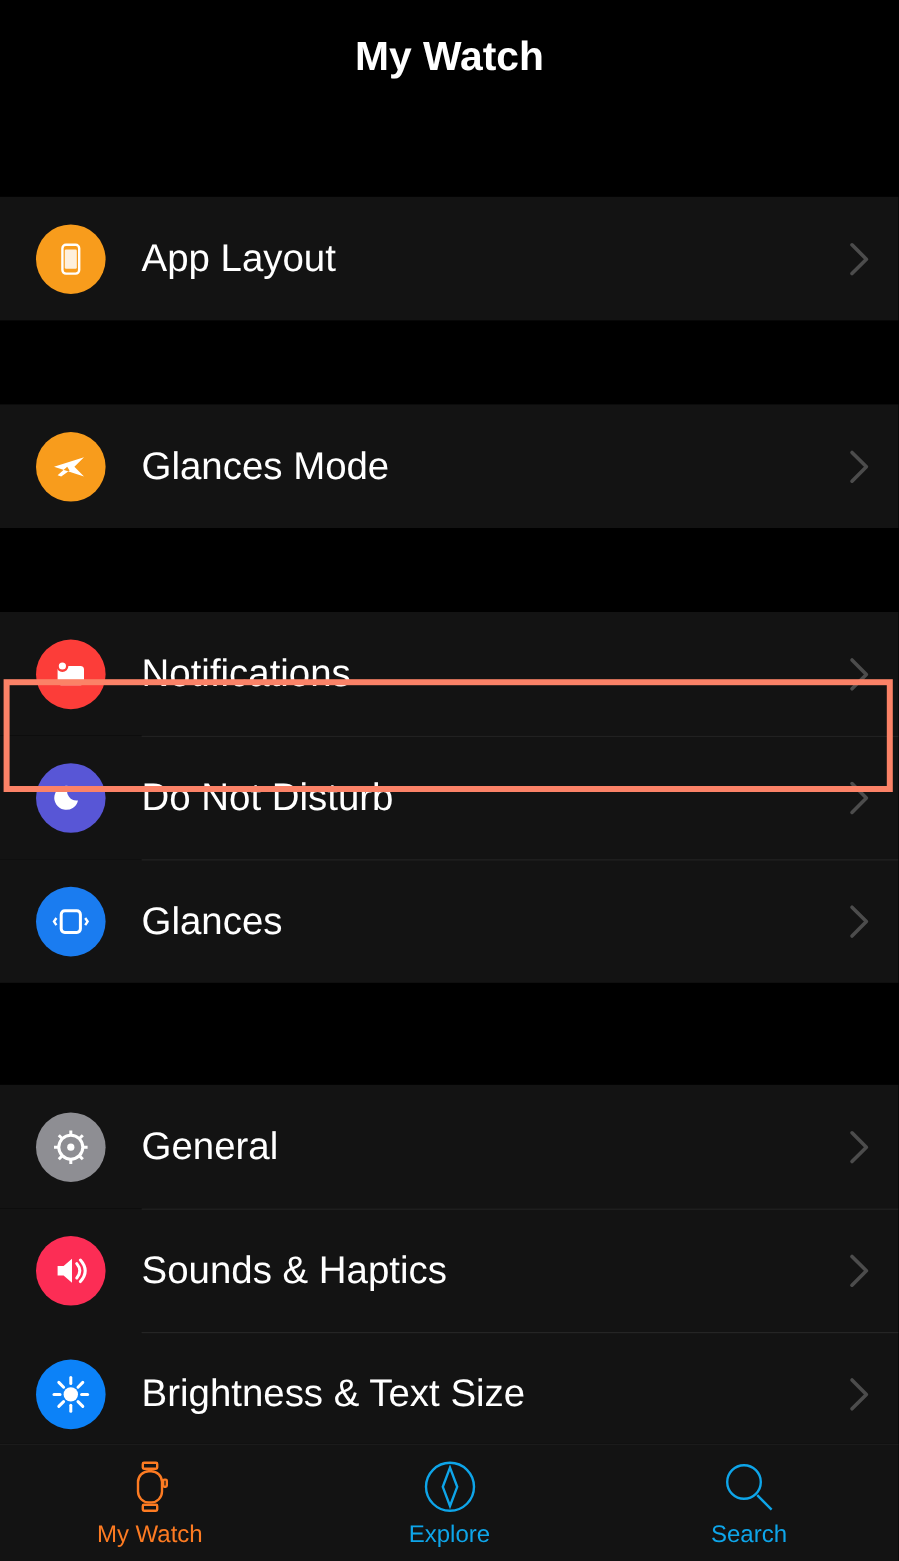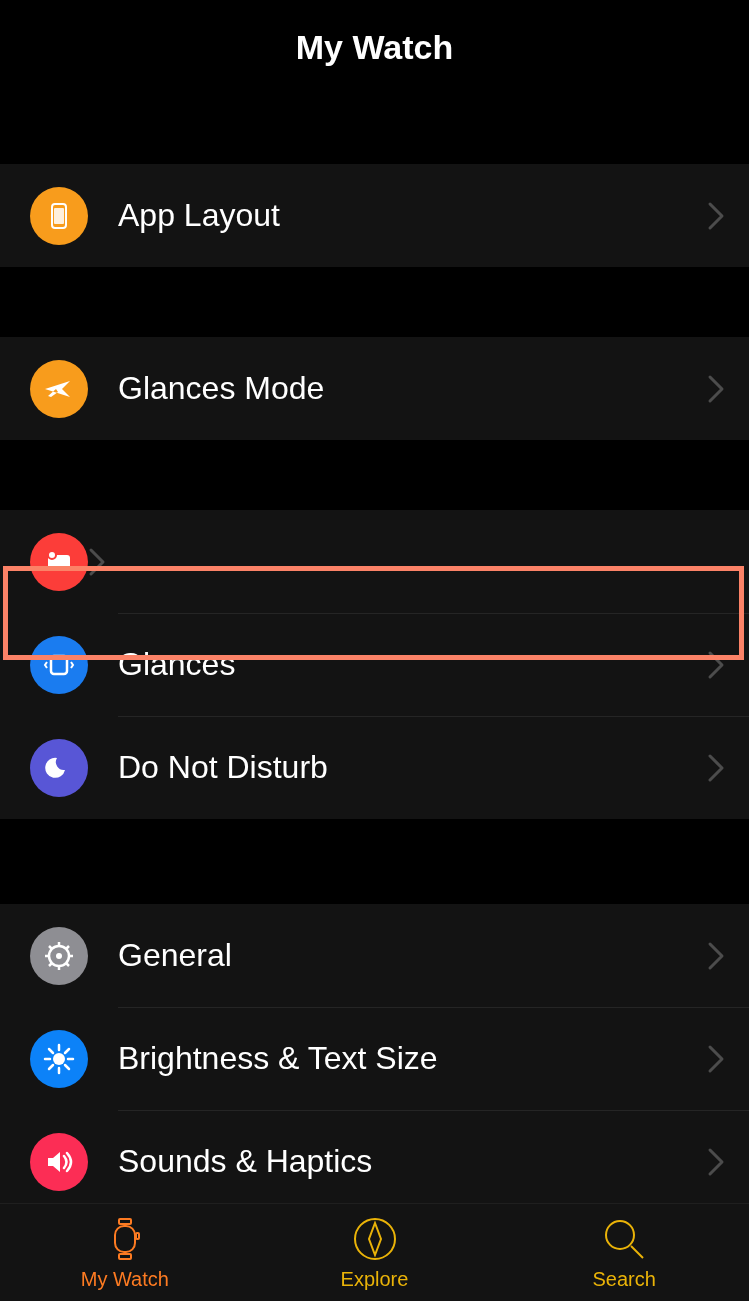--- a/index.html
+++ b/index.html
@@ -106,21 +106,21 @@
     border-top: 1px solid rgba(255,255,255,0.05);
     display: flex;
   }
   .tab {
     flex: 1;
     display: flex;
     flex-direction: column;
     align-items: center;
     justify-content: center;
     gap: 4px;
-    color: #eab308;
+    color: #0ea5e9;
   }
   .tab.active { color: #fd7b22; }
   .tab-label { font-size: 20px; }
   .tab svg { width: 50px; height: 50px; }
   .tab svg * { fill: none; stroke: currentColor; stroke-width: 2; }
   .partial-row {
     height: 40px;
     background: #131313;
     display:flex;
     align-items:center;
@@ -177,47 +177,48 @@
 
   <div class="section-gap"></div>
 
   <div class="cell" id="row-notifications">
     <div class="icon-circle ic-red">
       <svg width="34" height="34" viewBox="0 0 34 34">
           <rect x="6" y="10" width="22" height="16" rx="3" fill="#fff"></rect>
           <circle cx="10" cy="10" r="4" fill="#fff" stroke="#fc3d39" stroke-width="2"></circle>
         </svg>
     </div>
-    <div class="chevron">
-        <svg viewBox="0 0 18 30">
-          <path d="M3 3 L15 15 L3 27"></path>
-        </svg>
-      </div>
-  </div>
-  <div class="cell">
-    <div class="icon-circle ic-blue">
-      <svg width="34" height="34" viewBox="0 0 34 34">
-          <rect x="9" y="8" width="16" height="18" rx="3" fill="none" stroke="#fff" stroke-width="2.5"></rect>
-          <path d="M5 14 L3 17 L5 20 M29 14 L31 17 L29 20" stroke="#fff" stroke-width="2" fill="none"></path>
-        </svg>
-    </div>
-    <div class="cell-label">Glances</div>
+    <div class="cell-label">Notifications</div>
     <div class="chevron">
         <svg viewBox="0 0 18 30">
           <path d="M3 3 L15 15 L3 27"></path>
         </svg>
       </div>
   </div>
   <div class="cell">
     <div class="icon-circle ic-purple">
       <svg width="32" height="32" viewBox="0 0 32 32">
           <path d="M22 18 A10 10 0 1 1 14 6 A8 8 0 0 0 22 18 Z" fill="#fff"></path>
         </svg>
     </div>
     <div class="cell-label">Do Not Disturb</div>
+    <div class="chevron">
+        <svg viewBox="0 0 18 30">
+          <path d="M3 3 L15 15 L3 27"></path>
+        </svg>
+      </div>
+  </div>
+  <div class="cell">
+    <div class="icon-circle ic-blue">
+      <svg width="34" height="34" viewBox="0 0 34 34">
+          <rect x="9" y="8" width="16" height="18" rx="3" fill="none" stroke="#fff" stroke-width="2.5"></rect>
+          <path d="M5 14 L3 17 L5 20 M29 14 L31 17 L29 20" stroke="#fff" stroke-width="2" fill="none"></path>
+        </svg>
+    </div>
+    <div class="cell-label">Glances</div>
     <div class="chevron">
         <svg viewBox="0 0 18 30">
           <path d="M3 3 L15 15 L3 27"></path>
         </svg>
       </div>
   </div>
 
   <div class="section-gap big"></div>
 
   <div class="cell">
@@ -238,20 +239,34 @@
         </svg>
     </div>
     <div class="cell-label">General</div>
     <div class="chevron">
         <svg viewBox="0 0 18 30">
           <path d="M3 3 L15 15 L3 27"></path>
         </svg>
       </div>
   </div>
   <div class="cell">
+    <div class="icon-circle ic-pink">
+      <svg width="34" height="34" viewBox="0 0 34 34">
+          <path d="M6 13 L11 13 L18 7 L18 27 L11 21 L6 21 Z" fill="#fff"></path>
+          <path d="M22 11 Q27 17 22 23 M25 8 Q33 17 25 26" stroke="#fff" stroke-width="2.5" fill="none" stroke-linecap="round"></path>
+        </svg>
+    </div>
+    <div class="cell-label">Sounds &amp; Haptics</div>
+    <div class="chevron">
+        <svg viewBox="0 0 18 30">
+          <path d="M3 3 L15 15 L3 27"></path>
+        </svg>
+      </div>
+  </div>
+  <div class="cell">
     <div class="icon-circle ic-lblue">
       <svg width="34" height="34" viewBox="0 0 34 34">
           <circle cx="17" cy="17" r="6" fill="#fff"></circle>
           <g stroke="#fff" stroke-width="2.5" stroke-linecap="round">
             <line x1="17" y1="3" x2="17" y2="8"></line>
             <line x1="17" y1="26" x2="17" y2="31"></line>
             <line x1="3" y1="17" x2="8" y2="17"></line>
             <line x1="26" y1="17" x2="31" y2="17"></line>
             <line x1="7" y1="7" x2="11" y2="11"></line>
             <line x1="23" y1="23" x2="27" y2="27"></line>
@@ -260,34 +275,20 @@
           </g>
         </svg>
     </div>
     <div class="cell-label">Brightness &amp; Text Size</div>
     <div class="chevron">
         <svg viewBox="0 0 18 30">
           <path d="M3 3 L15 15 L3 27"></path>
         </svg>
       </div>
   </div>
-  <div class="cell">
-    <div class="icon-circle ic-pink">
-      <svg width="34" height="34" viewBox="0 0 34 34">
-          <path d="M6 13 L11 13 L18 7 L18 27 L11 21 L6 21 Z" fill="#fff"></path>
-          <path d="M22 11 Q27 17 22 23 M25 8 Q33 17 25 26" stroke="#fff" stroke-width="2.5" fill="none" stroke-linecap="round"></path>
-        </svg>
-    </div>
-    <div class="cell-label">Sounds &amp; Haptics</div>
-    <div class="chevron">
-        <svg viewBox="0 0 18 30">
-          <path d="M3 3 L15 15 L3 27"></path>
-        </svg>
-      </div>
-  </div>
   <div class="partial-row">
     <div class="icon-circle ic-pink" style="transform:translateY(14px)"></div>
   </div>
 
   <div class="highlight-box" style="left:3px; top:472px; width:741px; height:94px;"></div>
 
 </div>
 
 <div class="tabbar">
   <div class="tab active">

